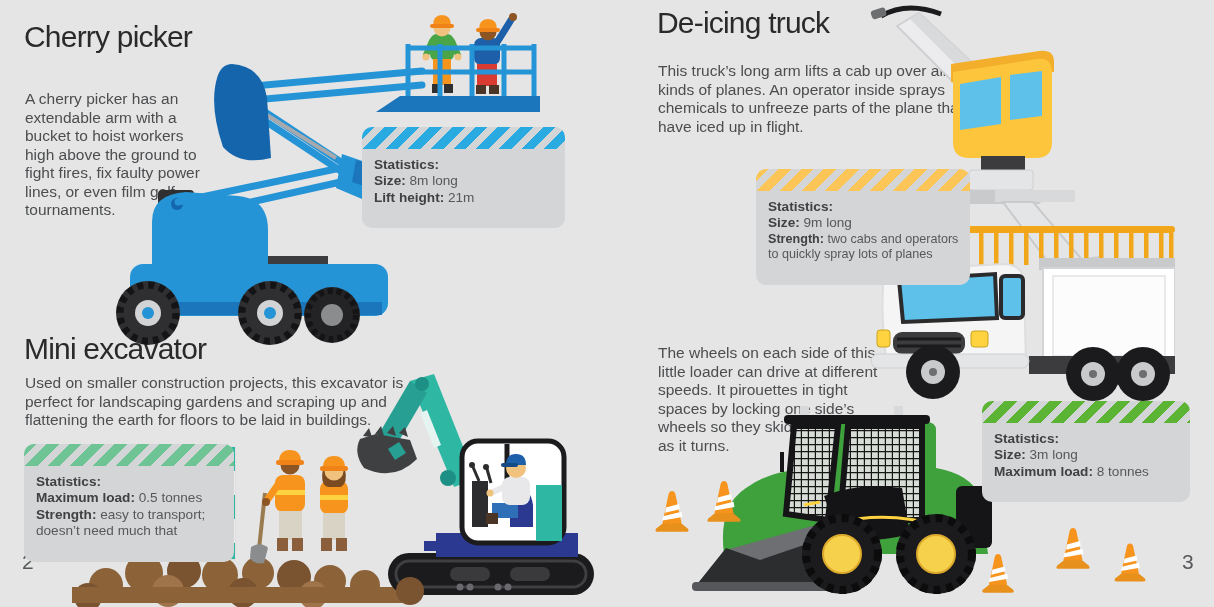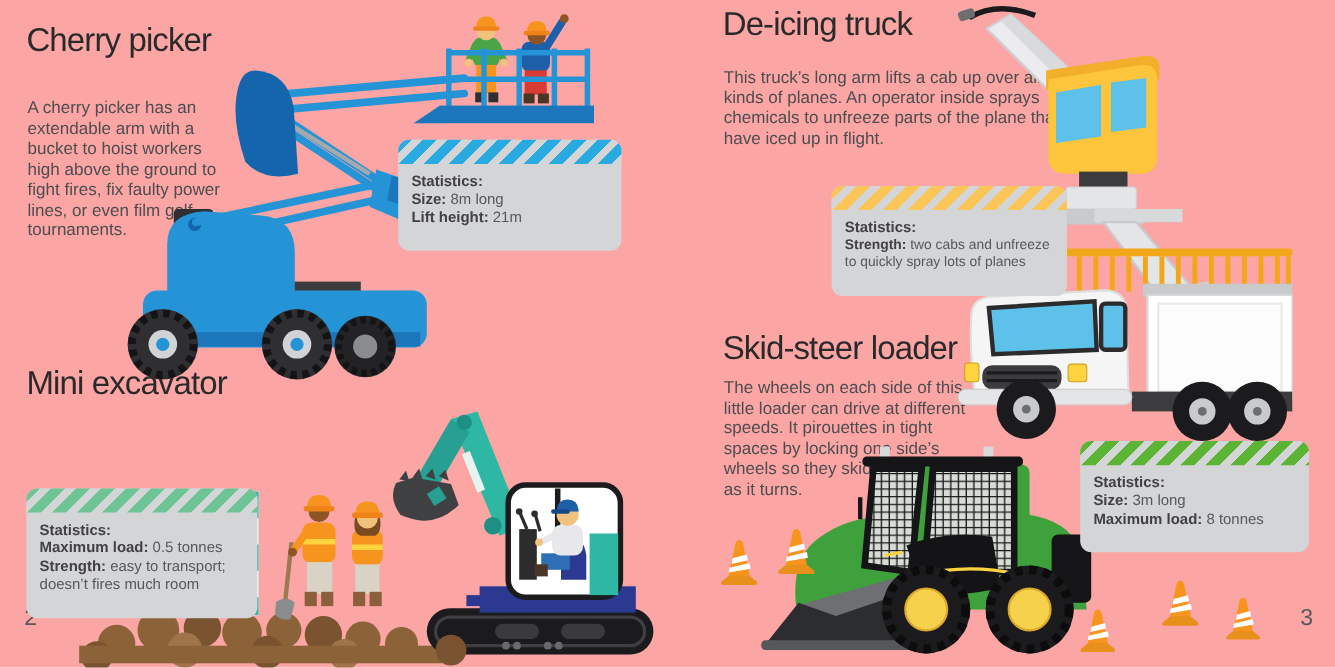--- a/index.html
+++ b/index.html
@@ -1,17 +1,17 @@
 <!DOCTYPE html>
 <html><head>
 <meta charset="utf-8">
 <title>Book Spread</title>
 <style>
   html,body{margin:0;padding:0;background:#ffffff;}
-  #spread{position:relative;width:1214px;height:607px;background:#fca5a5;overflow:hidden;
+  #spread{position:relative;width:1214px;height:607px;background:#e5e5e5;overflow:hidden;
           font-family:"Liberation Sans", sans-serif;}
   .title{position:absolute;margin:0;font-size:30px;font-weight:400;letter-spacing:-0.8px;
          color:#2a2a2a;white-space:nowrap;}
   .desc{position:absolute;margin:0;font-size:15.5px;line-height:18.5px;color:#4c4d4f;}
   .stat-box{position:absolute;background:#d3d5d6;border-radius:10px;z-index:5;}
   .stripes{height:22px;border-radius:10px 10px 0 0;
            background:repeating-linear-gradient(135deg, var(--stripe) 0 9px, #d3d5d6 9px 16px);}
   .stat-body{padding:8px 11px 22px 12px;}
   .stat-line{margin:0;font-size:13.6px;line-height:16.4px;color:#57585a;}
   .stat-line b{font-weight:700;color:#414042;}
@@ -121,27 +121,28 @@
   <div class="stat-box" style="left:362px;top:127px;width:203px;">
     <div class="stripes" style="--stripe: #29abe2;"></div>
     <div class="stat-body">
       <p class="stat-line"><b>Statistics:</b></p>
       <p class="stat-line"><b>Size:</b> <span>8m long</span></p>
       <p class="stat-line"><b>Lift height:</b> <span>21m</span></p>
     </div>
   </div>
 
   <h1 class="title" style="left:24px;top:332px;">Mini excavator</h1>
+  <p class="desc" style="left:25px;top:374px;width:395px;">Used on smaller construction projects, this excavator is perfect for landscaping gardens and scraping up and flattening the earth for floors to be laid in buildings.</p>
 
   <div class="stat-box" style="left:24px;top:444px;width:210px;">
     <div class="stripes" style="--stripe: #6fc496;"></div>
     <div class="stat-body">
       <p class="stat-line"><b>Statistics:</b></p>
       <p class="stat-line"><b>Maximum load:</b> <span>0.5 tonnes</span></p>
-      <p class="stat-line"><b>Strength:</b> <span>easy to transport; doesn’t fires much room</span></p>
+      <p class="stat-line"><b>Strength:</b> <span>easy to transport; doesn’t need much that</span></p>
     </div>
   </div>
 
   <div class="illus" style="left:58px;top:365px;">
   <svg width="542" height="242" viewBox="0 0 542 242">
 
     <g>
       <rect x="168" y="82" width="9" height="112" fill="#ffffff" stroke="#d8d8d8" stroke-width="1"></rect>
       <rect x="168" y="82" width="9" height="24" fill="#2eb8a4"></rect>
       <rect x="168" y="130" width="9" height="24" fill="#2eb8a4"></rect>
@@ -327,25 +328,25 @@
           <circle cx="290" cy="374" r="12" fill="#c9cacc"></circle>
           <circle cx="290" cy="374" r="4" fill="#6d6e70"></circle>
     </g>
   </svg>
   </div>
 
   <div class="stat-box" style="left:756px;top:169px;width:214px;">
     <div class="stripes" style="--stripe: #fcc557;"></div>
     <div class="stat-body">
       <p class="stat-line"><b>Statistics:</b></p>
-      <p class="stat-line small"><b>Strength:</b> <span>two cabs and unfreeze to quickly spray lots of planes</span></p>
+      <p class="stat-line"><b>Size:</b> <span>9m long</span></p>
+      <p class="stat-line small"><b>Strength:</b> <span>two cabs and operators to quickly spray lots of planes</span></p>
     </div>
   </div>
 
-  <h1 class="title" style="left:657px;top:300px;">Skid-steer loader</h1>
   <p class="desc" style="left:658px;top:344px;width:222px;">The wheels on each side of this little loader can drive at different speeds. It pirouettes in tight spaces by locking one side’s wheels so they skid sideways as it turns.</p>
 
   <div class="illus" style="left:690px;top:402px;">
   <svg width="330" height="200" viewBox="0 0 330 200">
     <defs>
       <pattern id="mesh" width="7" height="7" patternUnits="userSpaceOnUse">
         <rect width="7" height="7" fill="#d7ddd6"></rect>
         <path d="M0 0 H7 V7" fill="none" stroke="#161616" stroke-width="2.4"></path>
       </pattern>
     </defs>

